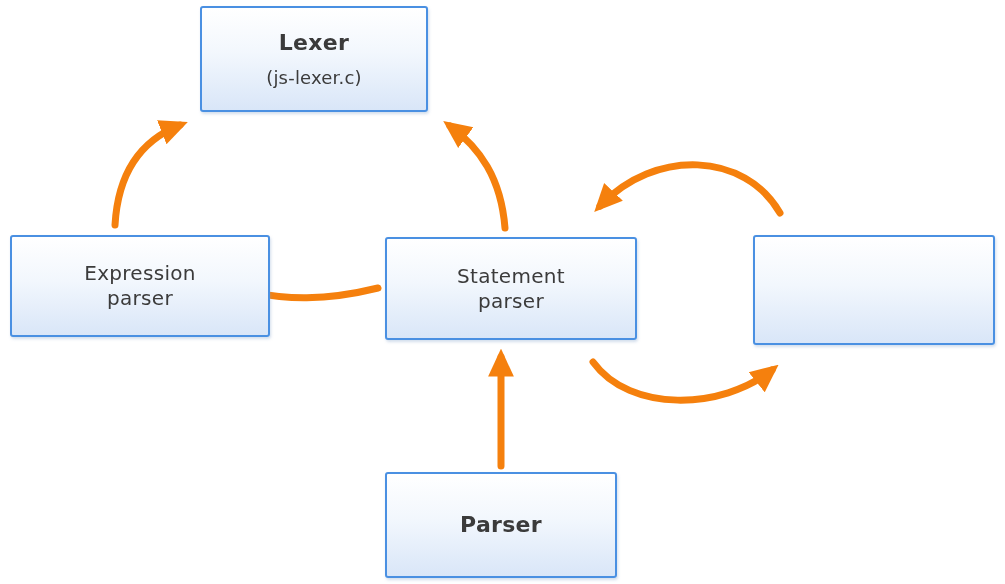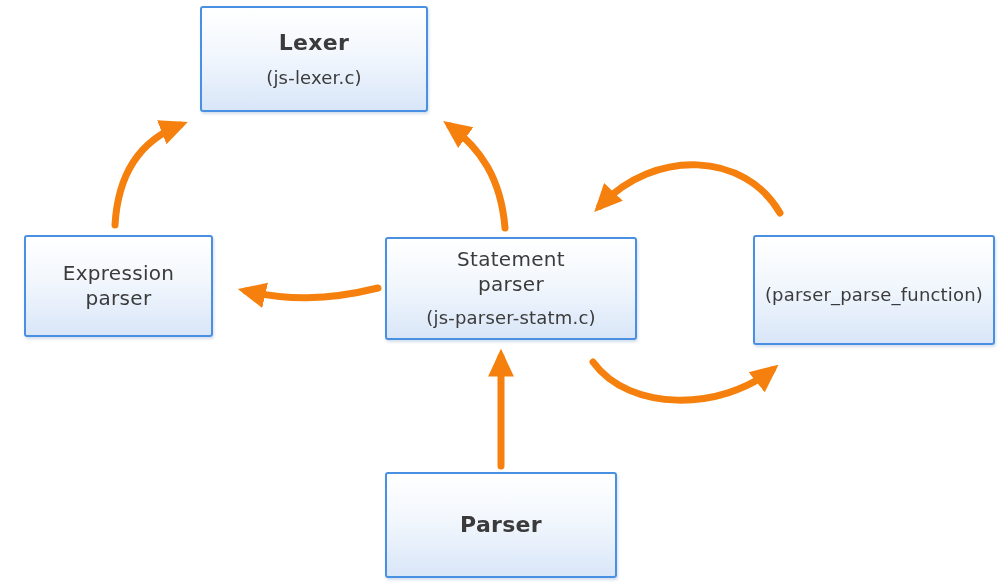--- a/index.html
+++ b/index.html
@@ -26,21 +26,21 @@
     align-items: center;
     justify-content: center;
     text-align: center;
     color: var(--text, #3B3B3B);
   }
   .node-title { font-size: 20px; line-height: 1.25; letter-spacing: 0.3px; }
   .node-title.emph { font-size: 22px; font-weight: bold; }
   .node-title span { display: block; }
   .node-sub { font-size: 18px; line-height: 1.3; margin-top: 9px; letter-spacing: 0.2px; }
   #node-lexer       { left: 200px; top: 6px;   width: 228px; height: 106px; text-align: right; }
-  #node-expression  { left: 24px;  top: 235px; width: 189px; height: 102px; }
+  #node-expression  { left: 10px;  top: 235px; width: 260px; height: 102px; }
   #node-statement   { left: 385px; top: 237px; width: 252px; height: 103px; }
   #node-function    { left: 753px; top: 235px; width: 242px; height: 110px; }
   #node-parser      { left: 385px; top: 472px; width: 232px; height: 106px; }
   svg.arrows {
     position: absolute;
     left: 0; top: 0;
     width: 1005px; height: 584px;
     pointer-events: none;
   }
   svg.arrows path.arrow {
@@ -82,25 +82,23 @@
       <span>Expression</span>
       <span>parser</span>
     </div>
   </div>
 
   <div class="node" id="node-statement">
     <div class="node-title">
       <span>Statement</span>
       <span>parser</span>
     </div>
-    <div class="node-sub">(js-parser-statm.c)</div>
   </div>
 
   <div class="node" id="node-function">
-    <div class="node-sub">(parser_parse_function)</div>
   </div>
 
   <div class="node" id="node-parser">
     <div class="node-title emph">
       <span>Parser</span>
     </div>
   </div>
 
 </div>
 

